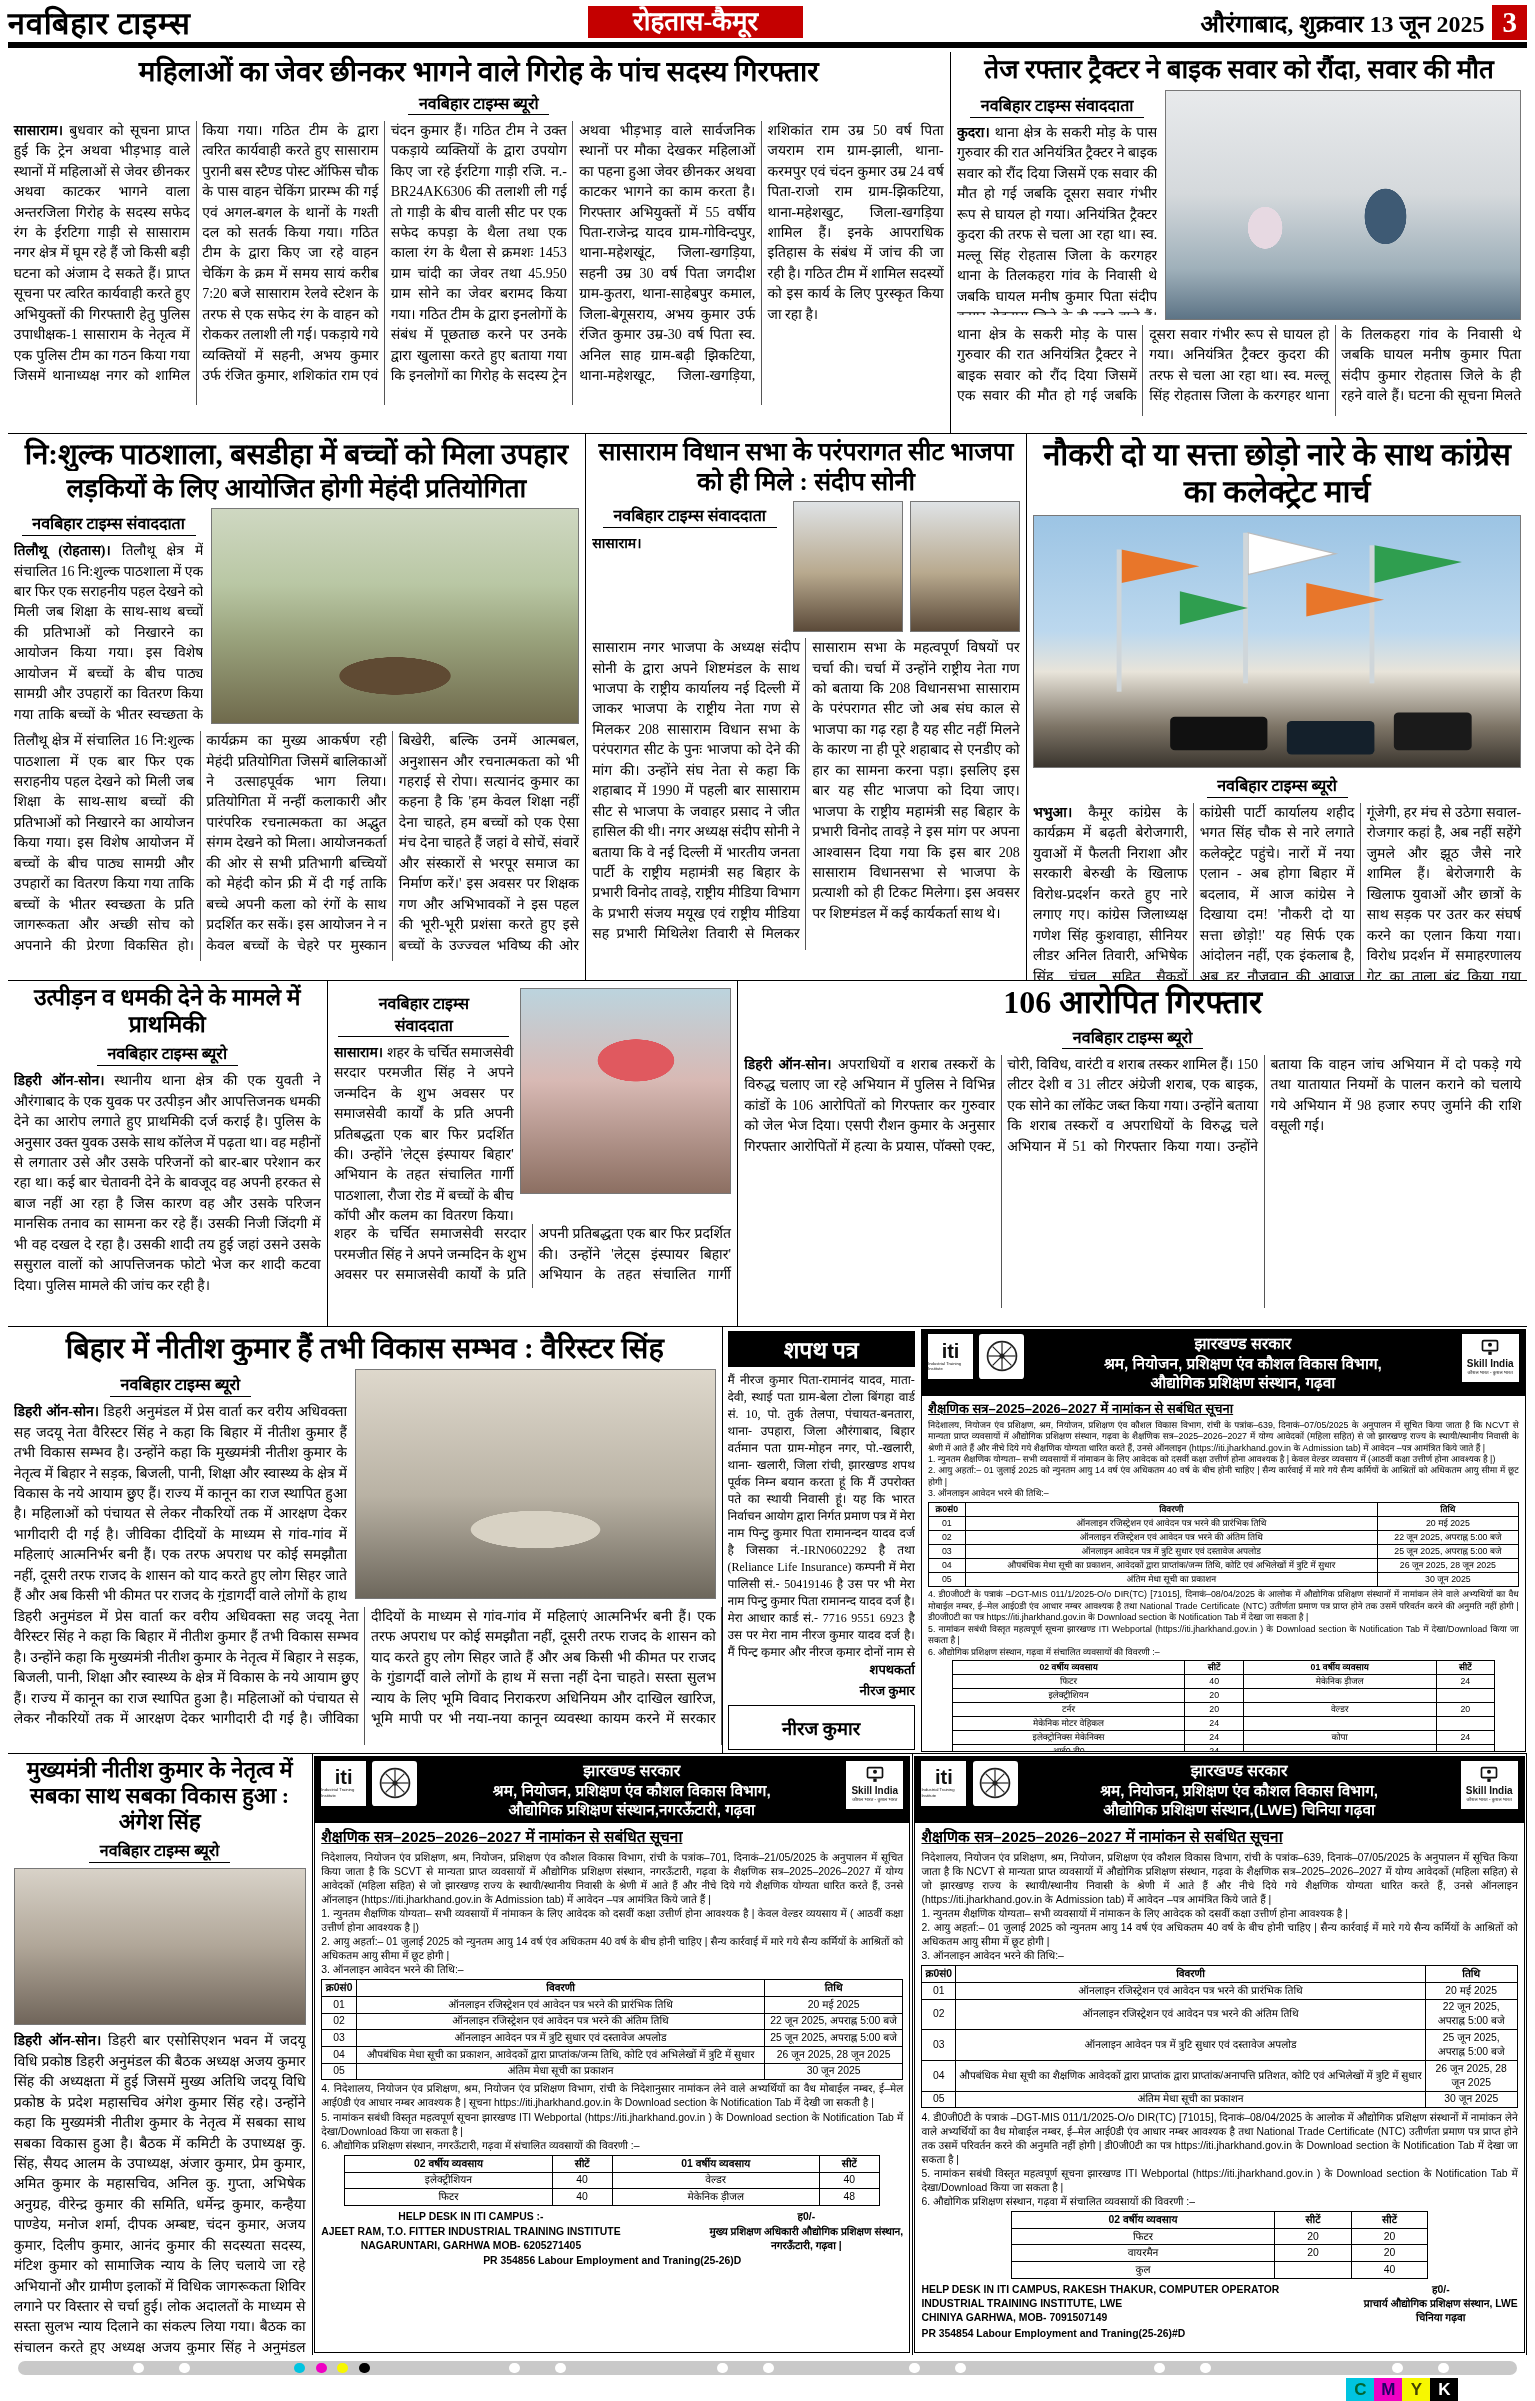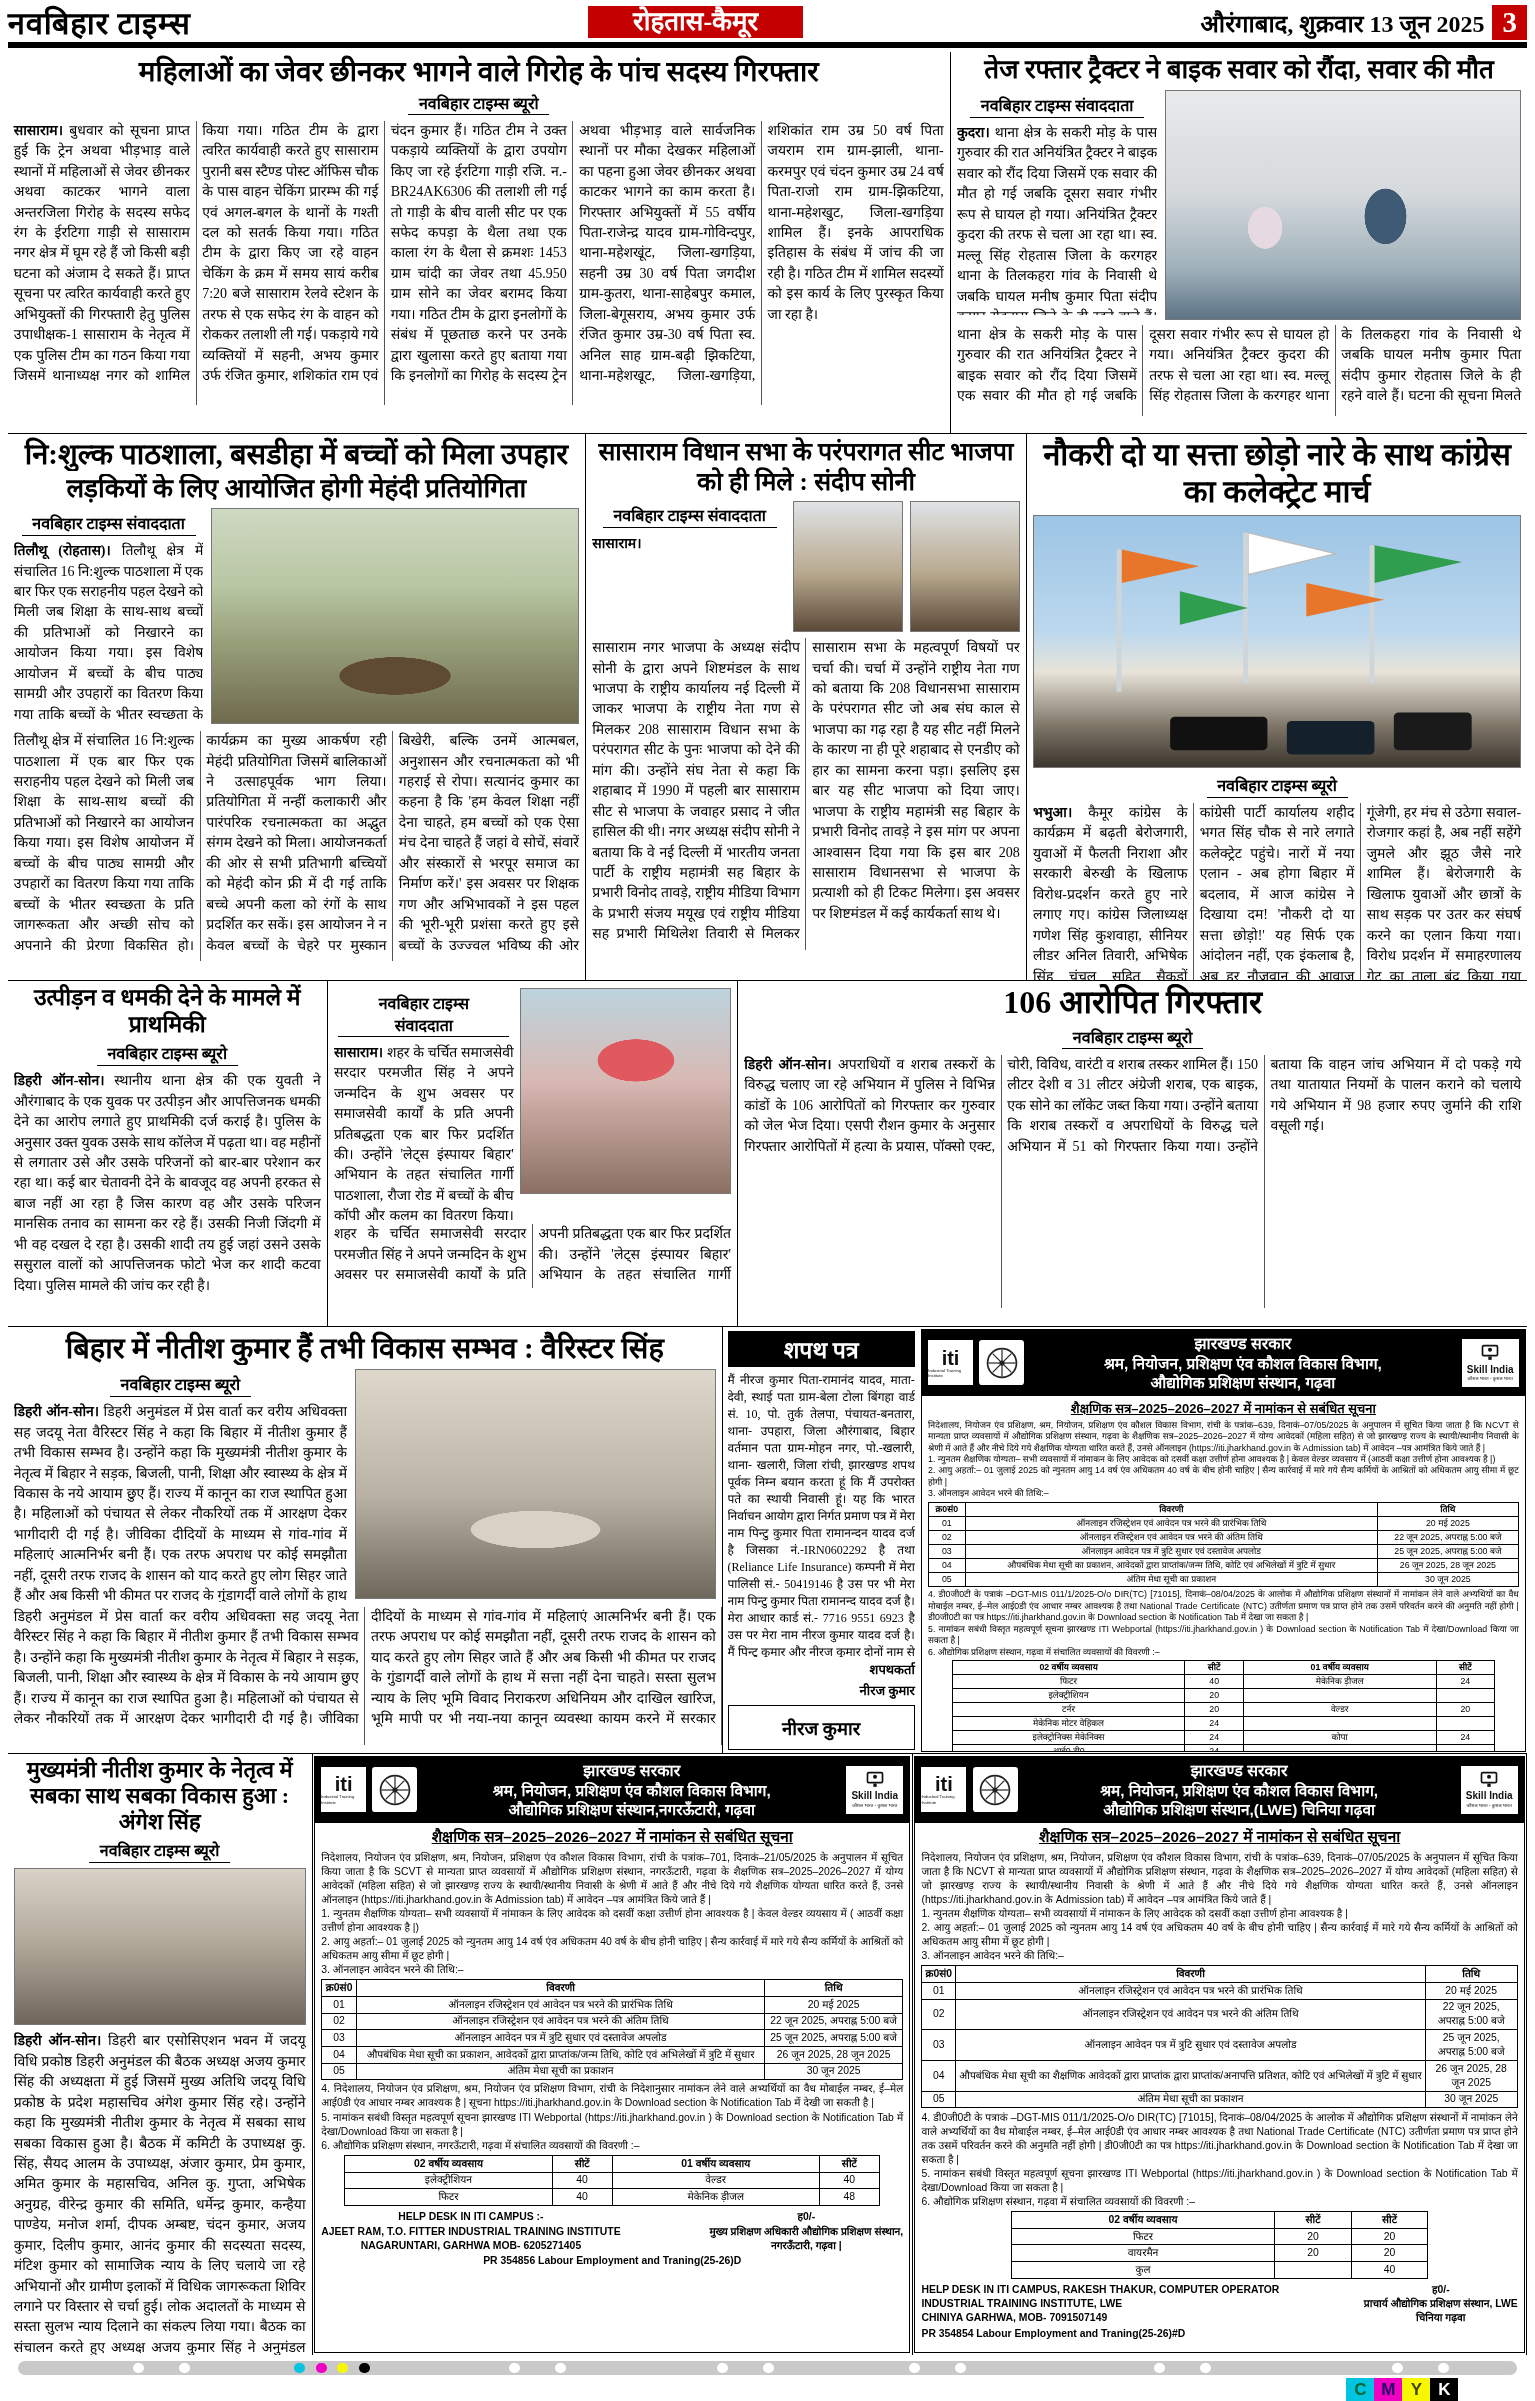--- a/index.html
+++ b/index.html
@@ -53,35 +53,35 @@
   
   .affidavit{display:flex;flex-direction:column;border-left:0.8px solid #000;padding:3.1px 4.6px}
   .affidavit-title{background:#000;color:#fff;font-size:23px;font-weight:800;text-align:center;padding:2.3px 0;margin-bottom:4.6px}
   .affidavit-body{font-size:12px;line-height:1.42;text-align:justify;flex:1;overflow:hidden}
   .affidavit-sign{text-align:right;font-weight:700;font-size:13px;margin-top:3.1px}
   .sig-box{border:1.5px solid #000;text-align:center;font-size:18.4px;font-weight:800;padding:9.2px 3.1px;margin-top:6.1px}
 
   
   .ad{border:1.5px solid #000;display:flex;flex-direction:column;overflow:hidden;
       font-family:"Liberation Sans","DejaVu Sans",sans-serif}
-  .ad-head{background:#000;color:#fff;display:flex;align-items:center;gap:6.1px;padding:3.8px 6.1px}
+  .ad-head{background:#000;color:#fff;display:flex;align-items:flex-start;gap:6.1px;padding:3.8px 6.1px}
   .ad-head-center{flex:1;text-align:center;font-weight:800;line-height:1.25}
   .ad-govt{font-size:16px}
   .ad-dept{font-size:15.4px}
   .ad-inst{font-size:15.4px}
   .logo-iti{width:45px;height:45px;background:#fff;color:#111;display:flex;flex-direction:column;
             align-items:center;justify-content:center;font-weight:800;flex:0 0 auto}
   .logo-iti .iti-t{font-size:20px;line-height:1}
   .logo-iti .iti-c{font-size:4.2px;font-weight:400}
   .logo-emblem{width:45px;height:45px;background:#fff;border-radius:3.1px;display:flex;align-items:center;justify-content:center;flex:0 0 auto}
   .logo-skill{width:57px;height:48px;background:#fff;color:#111;display:flex;flex-direction:column;align-items:center;justify-content:center;flex:0 0 auto}
   .logo-skill .sk-n{font-weight:800;font-size:10px}
   .logo-skill .sk-t{font-size:4.6px}
   .ad-body{padding:3.1px 6.1px;display:flex;flex-direction:column;overflow:hidden}
-  .ad-title{font-weight:800;text-align:center;text-decoration:underline;margin:1.5px 0 2.3px}
+  .ad-title{font-weight:800;text-align:left;text-decoration:underline;margin:1.5px 0 2.3px}
   .ad-p{text-align:justify}
   .ad table{border-collapse:collapse;width:100%;margin:2.3px 0}
   .ad table td{border:0.8px solid #000;padding:0.8px 3.1px;text-align:center}
   .ad table tr:first-child td{font-weight:800}
   .ad table td:nth-child(2){white-space:nowrap}
   .trades-wrap{width:92%;margin:0 auto}
   .ad-foot{display:flex;justify-content:space-between;align-items:flex-end;margin-top:2.3px}
   .helpdesk{font-weight:800;text-align:center}
   .ad-sign{font-weight:700;text-align:center}
   .pr-line{font-weight:700;text-align:center;margin-top:1.5px}

